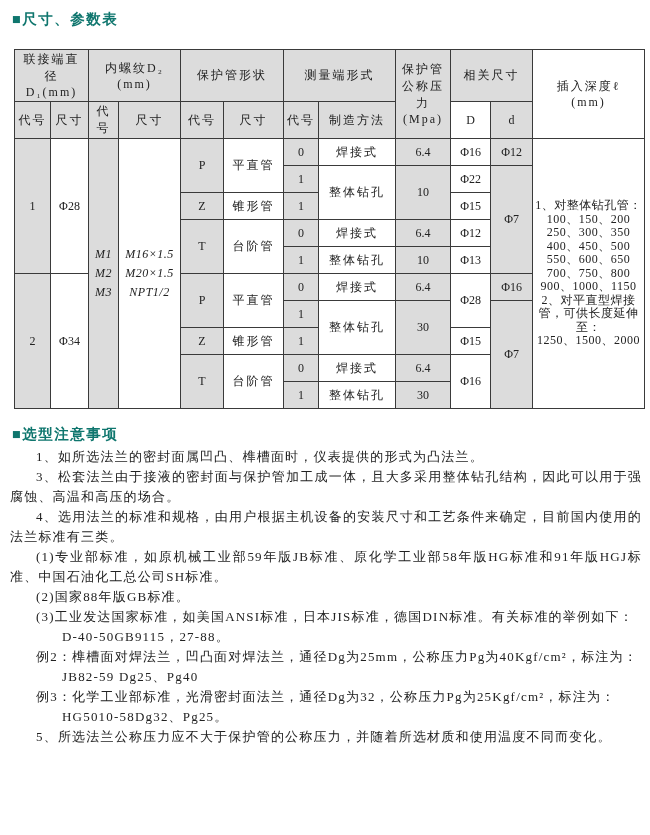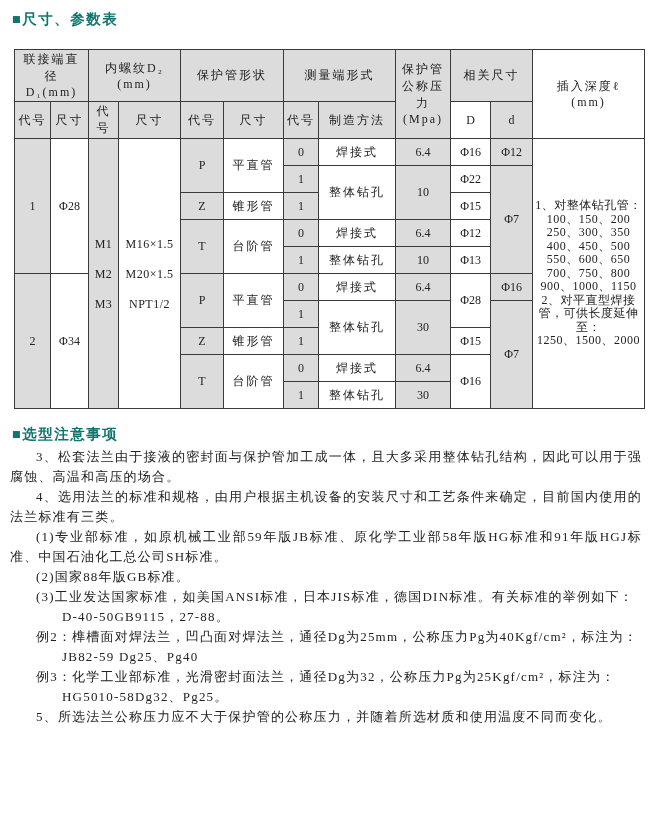--- a/index.html
+++ b/index.html
@@ -27,21 +27,21 @@
     padding:1px 2px; overflow:hidden;
     color:#222;
   }
   .params thead tr.h1{ height:34px;padding-left:31px; }
   .params thead tr.h2{ height:22px; }
   .params tbody tr{ height:27px; }
   .g{ background:#dcdcdc; }
   .cjk{ letter-spacing:2px; }
   .ml{ white-space:pre-line; }
   .hdr-left{ text-align:left; padding-left:5px; }
-  .thread-cell{ line-height:30px; letter-spacing:0.5px; }
+  .thread-cell{ line-height:19px; letter-spacing:0.5px;font-style:italic; }
   .notes-cell{
     text-align:left; vertical-align:middle;
     font-size:11px; line-height:13.5px;
     letter-spacing:0.5px; padding:3px 4px 3px 5px;
     white-space:pre-line;
   }
 
   .notes{ margin-top:2px; }
   .notes p{
     margin:0; font-size:13px; line-height:20px;
@@ -188,20 +188,21 @@
       <td class="g">1</td>
       <td class="cjk">整体钻孔</td>
       <td class="g">30</td>
     </tr>
   </tbody>
 </table>
 
 <h2 id="notes-title" class="sec-title">■选型注意事项</h2>
 
 <div class="notes">
+  <p class="item">1、如所选法兰的密封面属凹凸、榫槽面时，仪表提供的形式为凸法兰。</p>
   <p class="item">3、松套法兰由于接液的密封面与保护管加工成一体，且大多采用整体钻孔结构，因此可以用于强腐蚀、高温和高压的场合。</p>
   <p class="item">4、选用法兰的标准和规格，由用户根据主机设备的安装尺寸和工艺条件来确定，目前国内使用的法兰标准有三类。</p>
   <p class="item">(1)专业部标准，如原机械工业部59年版JB标准、原化学工业部58年版HG标准和91年版HGJ标准、中国石油化工总公司SH标准。</p>
   <p class="item">(2)国家88年版GB标准。</p>
   <p class="item">(3)工业发达国家标准，如美国ANSI标准，日本JIS标准，德国DIN标准。有关标准的举例如下：</p>
   <p class="cont2">D-40-50GB9115，27-88。</p>
   <p class="item">例2：榫槽面对焊法兰，凹凸面对焊法兰，通径Dg为25mm，公称压力Pg为40Kgf/cm²，标注为：</p>
   <p class="cont2">JB82-59 Dg25、Pg40</p>
   <p class="item">例3：化学工业部标准，光滑密封面法兰，通径Dg为32，公称压力Pg为25Kgf/cm²，标注为：</p>
   <p class="cont2">HG5010-58Dg32、Pg25。</p>

